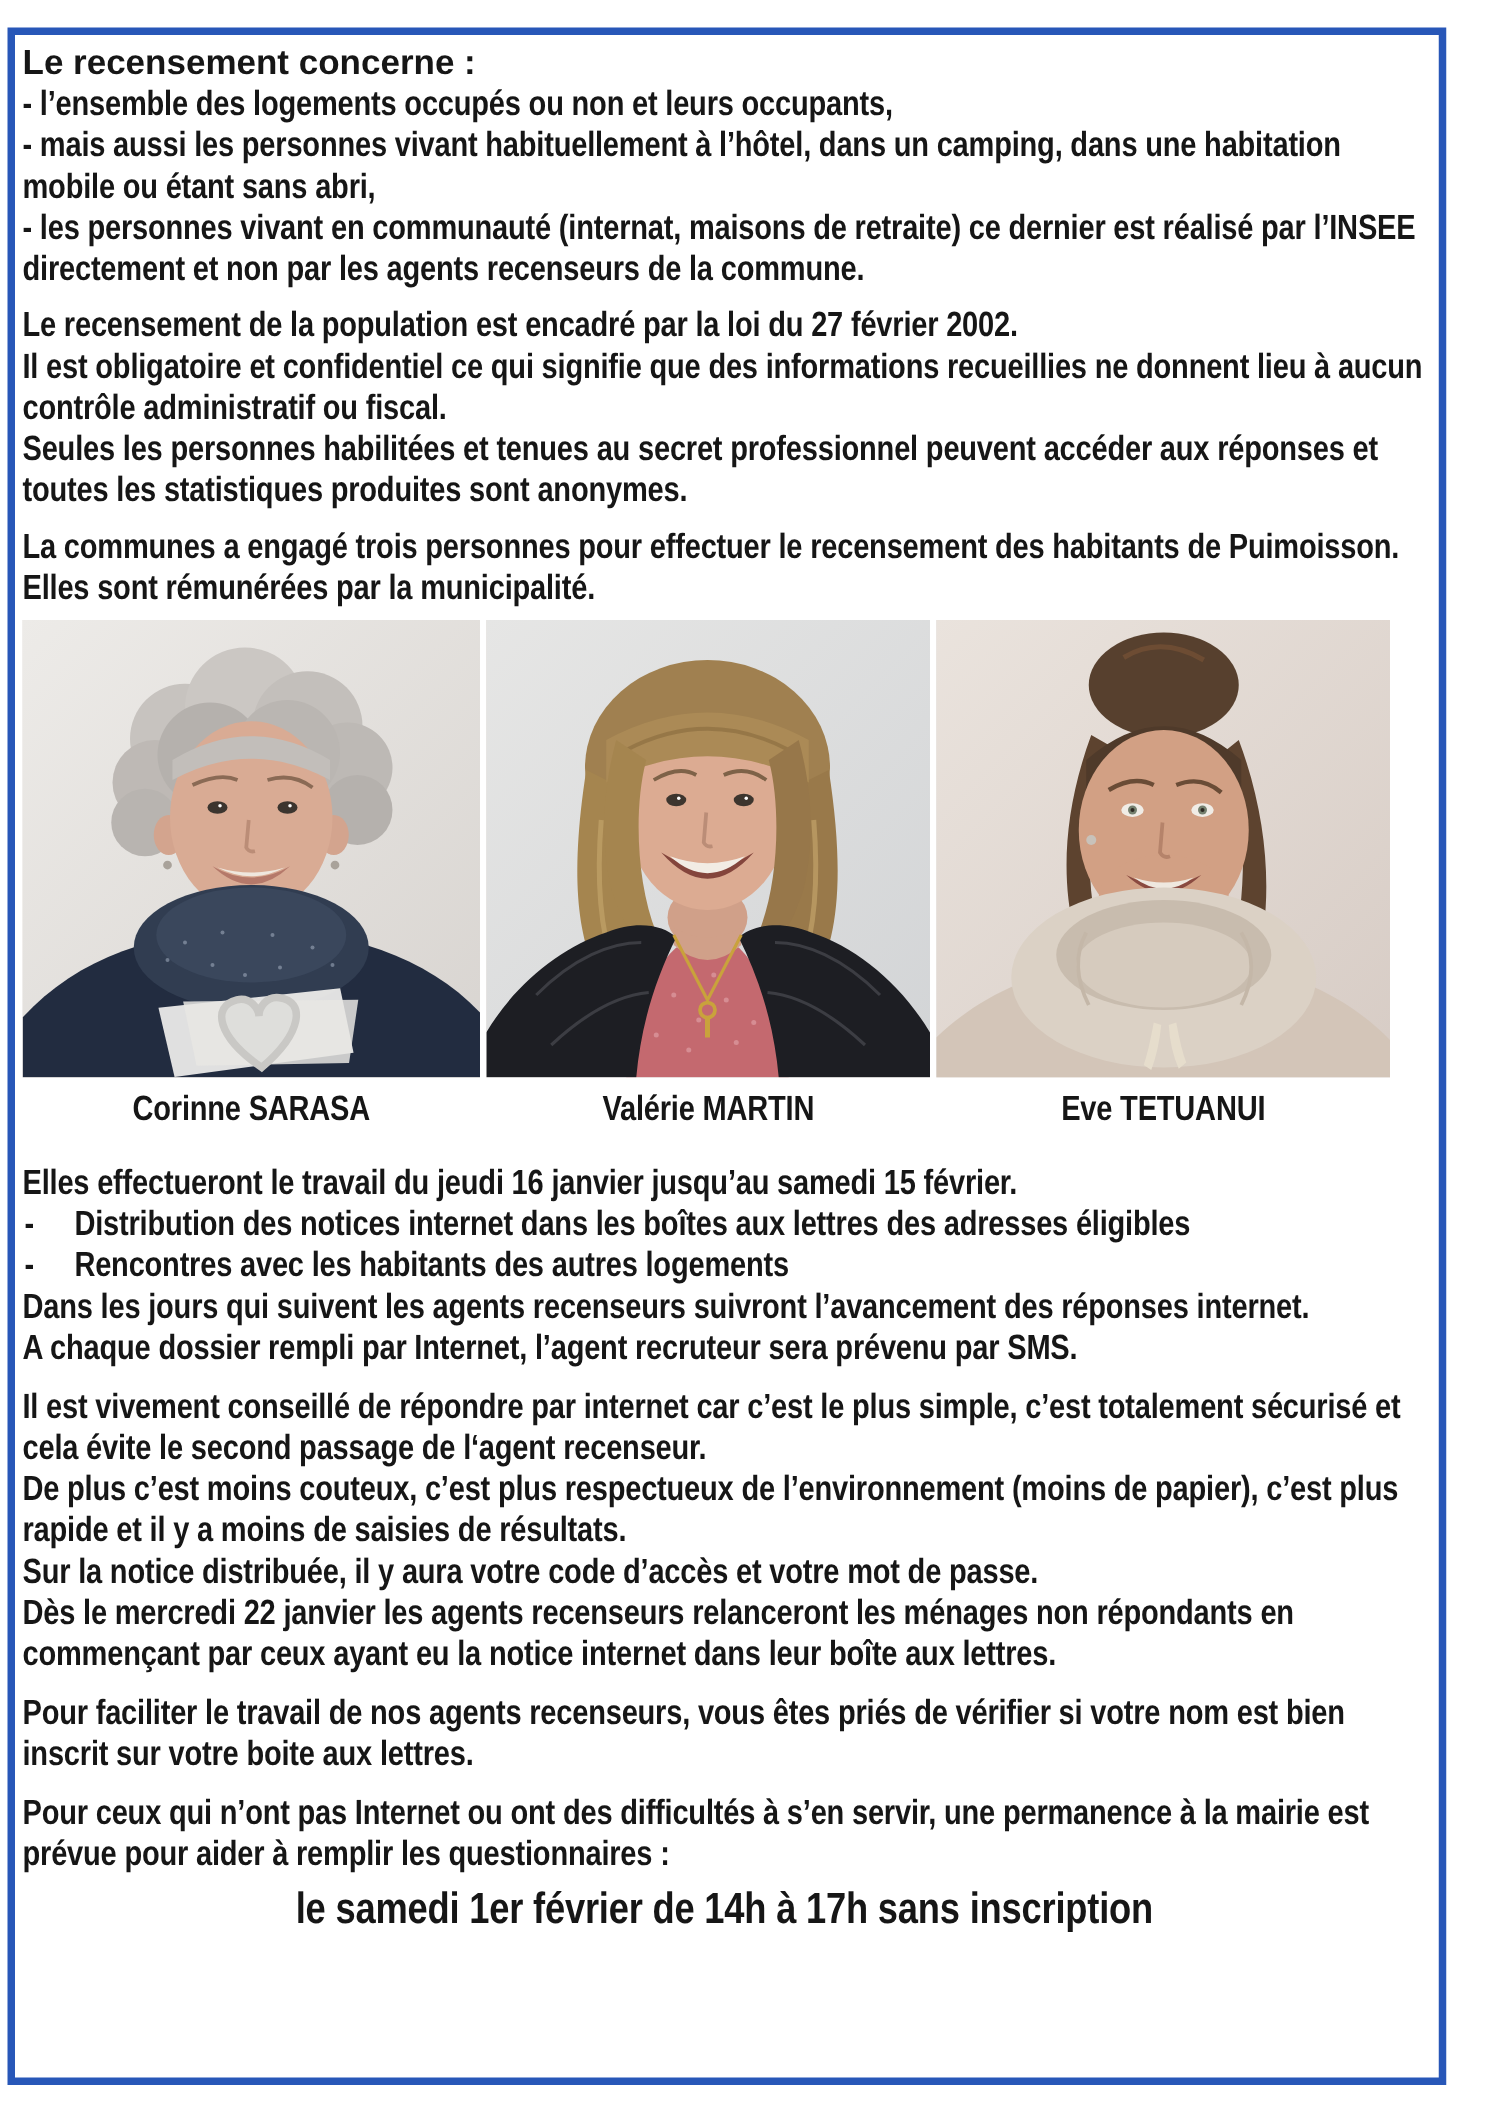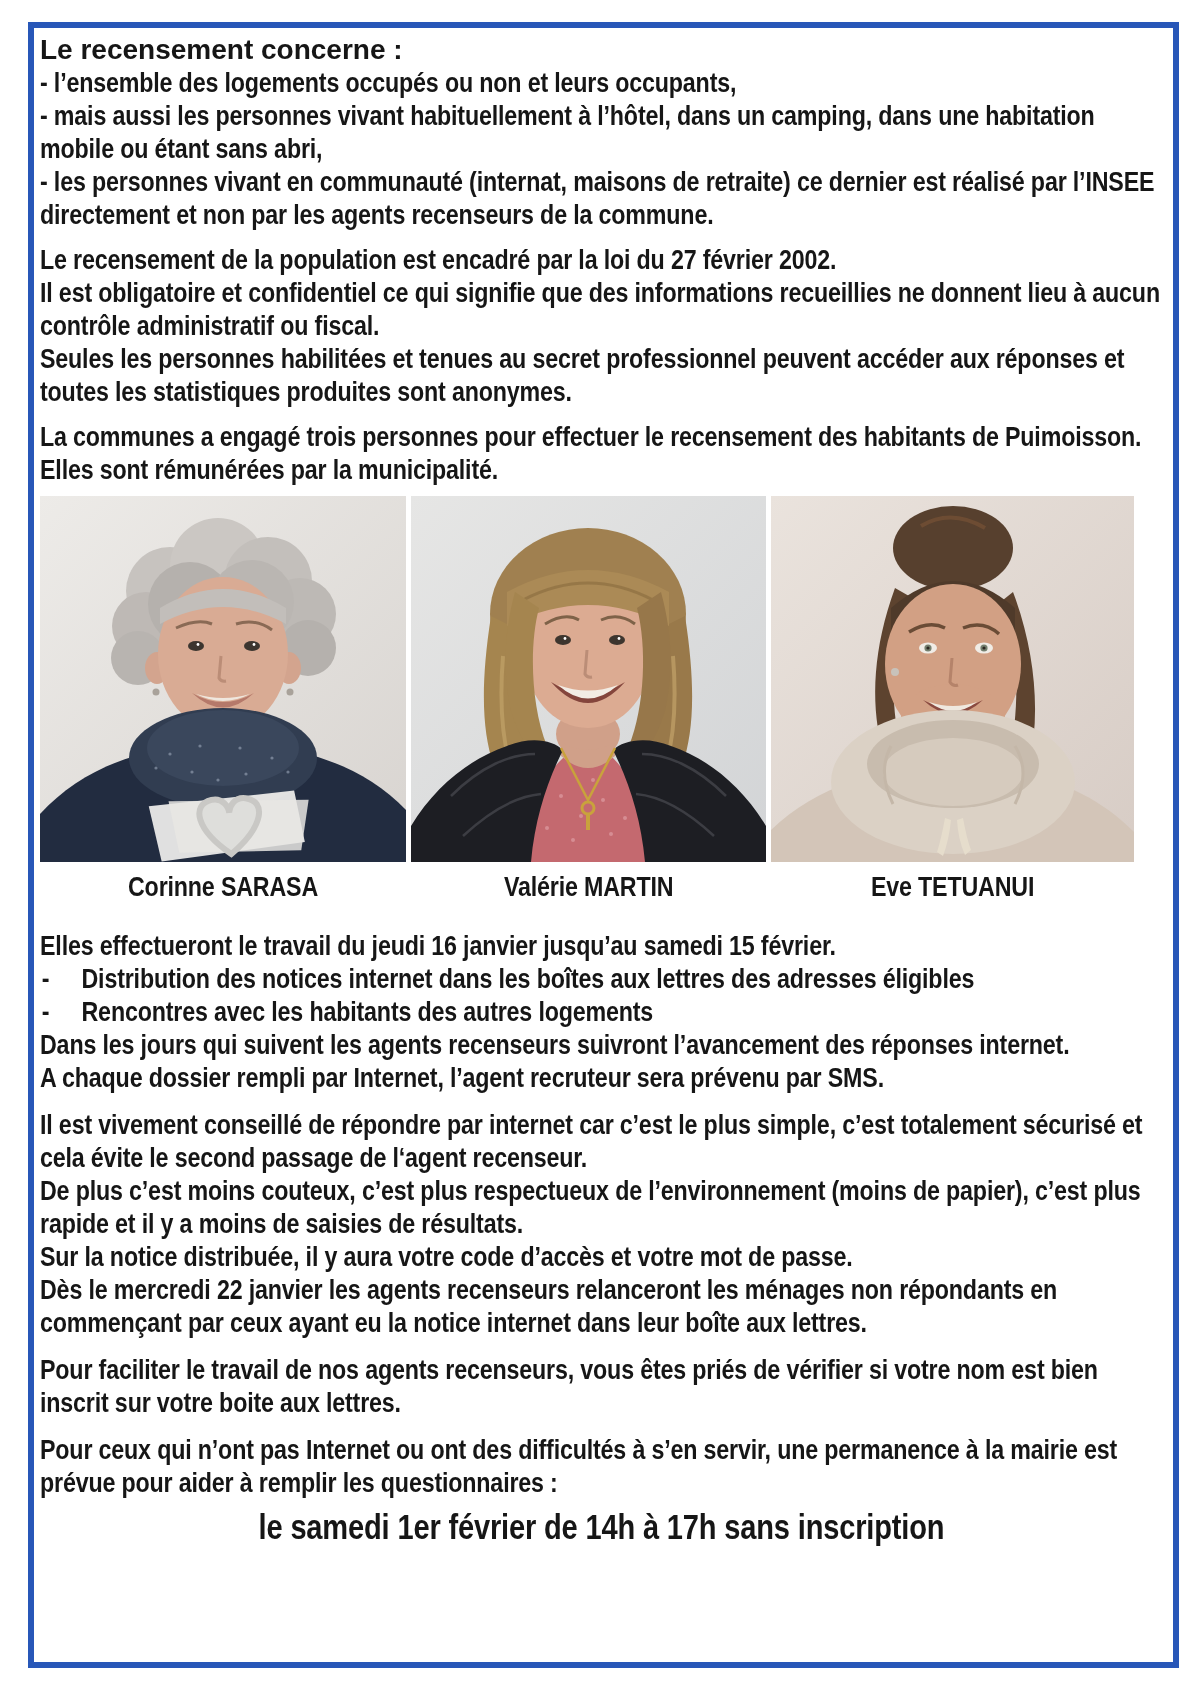--- a/index.html
+++ b/index.html
@@ -6,21 +6,21 @@
   .page{
     position:relative;
     width:1191px;height:1684px;
     background:#ffffff;
     font-family:"Liberation Sans",sans-serif;
     font-weight:bold;
     color:#161616;
     overflow:hidden;
   }
   .frame{
-    position:absolute;left:28px;top:22px;
+    position:absolute;left:6px;top:22px;
     width:1151px;height:1646px;
     box-sizing:border-box;
     border:6px solid #84cc16;
     padding:5px 0 6px 6px;
     overflow:hidden;
     background:#ffffff;
   }
   .block{margin:0 0 12px 0;font-size:28px;line-height:33px;}
   .cond{
     width:1353px;

